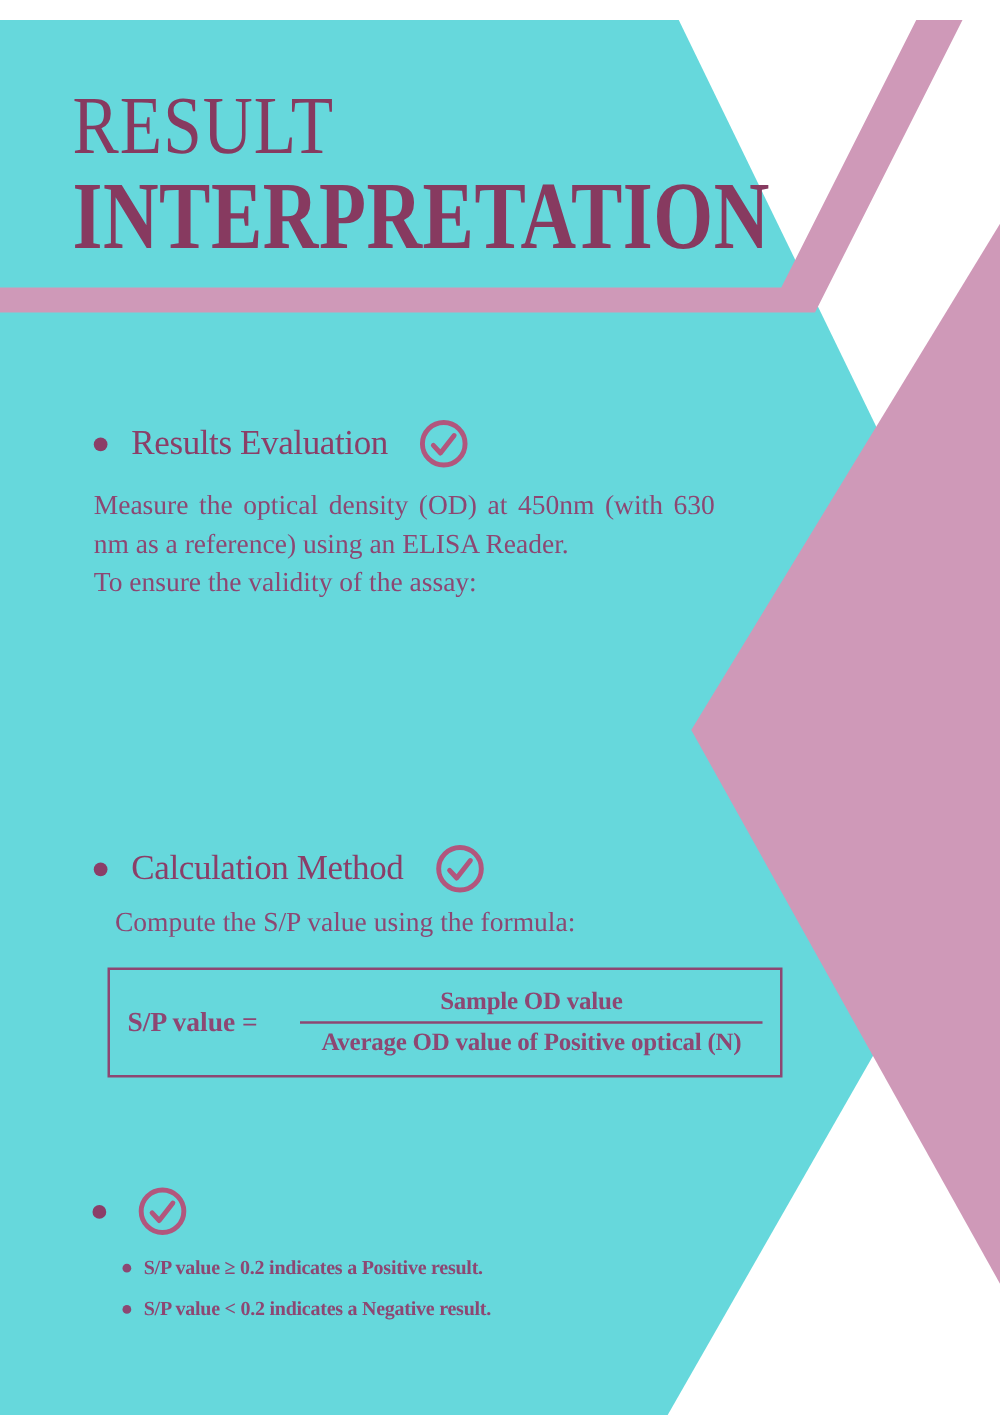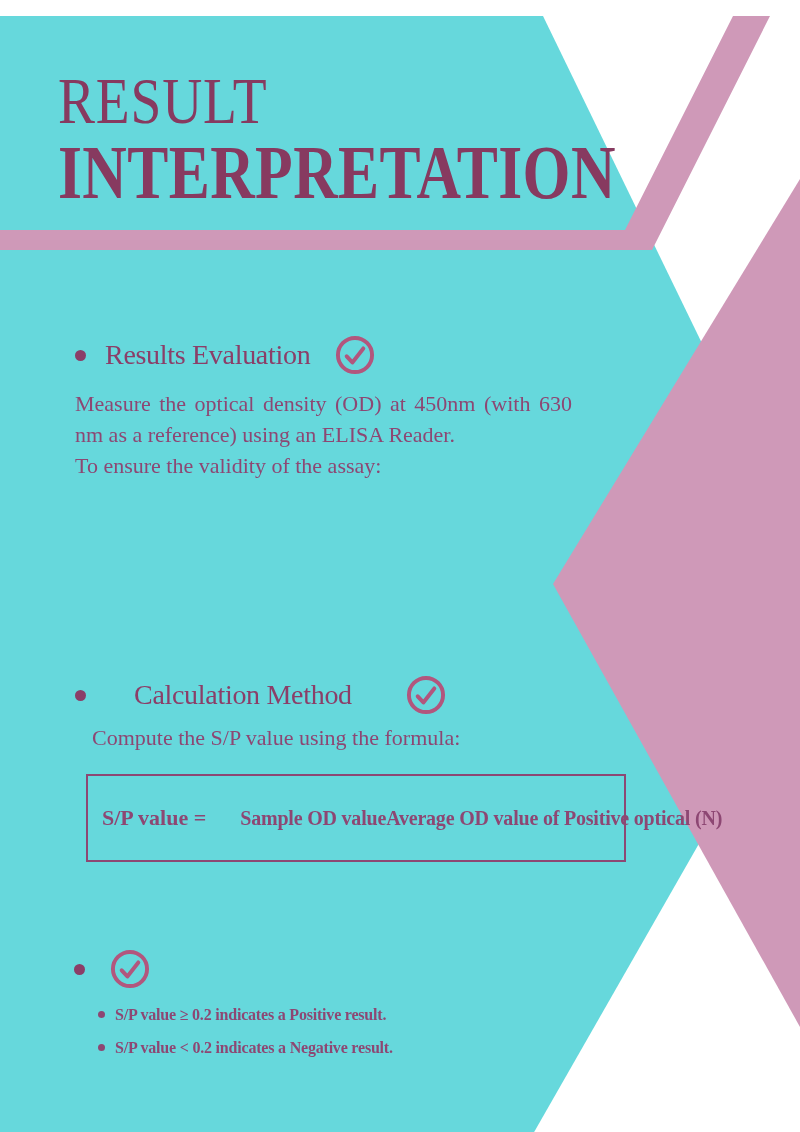--- a/index.html
+++ b/index.html
@@ -18,21 +18,21 @@
     position:absolute;left:58px;top:116px;margin:0;
     font-size:77px;font-weight:700;letter-spacing:0.5px;line-height:1.05;
     color:#873A60;transform:scaleX(0.80);transform-origin:left top;white-space:nowrap;
   }
   
   .heading-row{position:absolute;display:flex;align-items:center;white-space:nowrap;}
   .heading-row .dot{width:11px;height:11px;border-radius:50%;background:#8B3E68;flex:0 0 auto;}
   .heading-row .htext{margin-left:19px;font-size:28px;letter-spacing:-0.3px;color:#8B3E68;font-weight:500;}
   .check{width:42px;height:42px;margin-left:24px;color:#B2567D;flex:0 0 auto;}
   .row-s1{left:75px;top:318px;}
-  .row-s2{left:75px;top:658px;gap:29px;}
+  .row-s2{left:75px;top:658px;}
   .row-s3{left:74px;top:932px;}
   
   .para{position:absolute;left:75px;top:372px;color:#8D4773;font-size:22px;line-height:31px;}
   .para .l1{white-space:nowrap;word-spacing:3px;}
   .para .l2,.para .l3{white-space:nowrap;}
   .intro{position:absolute;left:92px;top:709px;color:#8D4773;font-size:22px;white-space:nowrap;}
   
   .sublist{position:absolute;list-style:none;margin:0;padding:0;color:#8D4773;font-weight:700;}
   .sublist li{position:relative;padding-left:17px;}
   .sublist li::before{
@@ -43,21 +43,21 @@
   .subs-s1 .bl{display:block;white-space:nowrap;}
   .subs-s3{left:98px;top:982px;font-size:16px;letter-spacing:-0.2px;line-height:33px;}
   .subs-s3 li{white-space:nowrap;}
   
   .formula-box{
     position:absolute;left:86px;top:758px;width:540px;height:88px;box-sizing:border-box;
     border:2px solid #8D4773;display:flex;align-items:center;padding:0 14px;
     color:#8D4773;
   }
   .formula-lhs{font-size:22px;font-weight:700;white-space:nowrap;}
-  .fraction{flex:1;margin-left:34px;display:flex;flex-direction:row;align-items:center;}
+  .fraction{flex:1;margin-left:34px;display:flex;flex-direction:column;align-items:center;}
   .fraction .num,.fraction .den{font-size:20px;font-weight:700;white-space:nowrap;letter-spacing:-0.2px;}
   .fraction .bar{width:100%;border-top:2.5px solid #8D4773;margin:4px 0;}
 </style>
 </head>
 <body>
 
 <div class="page">
 
   <svg class="bg" viewBox="0 0 800 1132" aria-hidden="true">
     <rect x="0" y="0" width="800" height="1132" fill="#FFFFFF"></rect>

